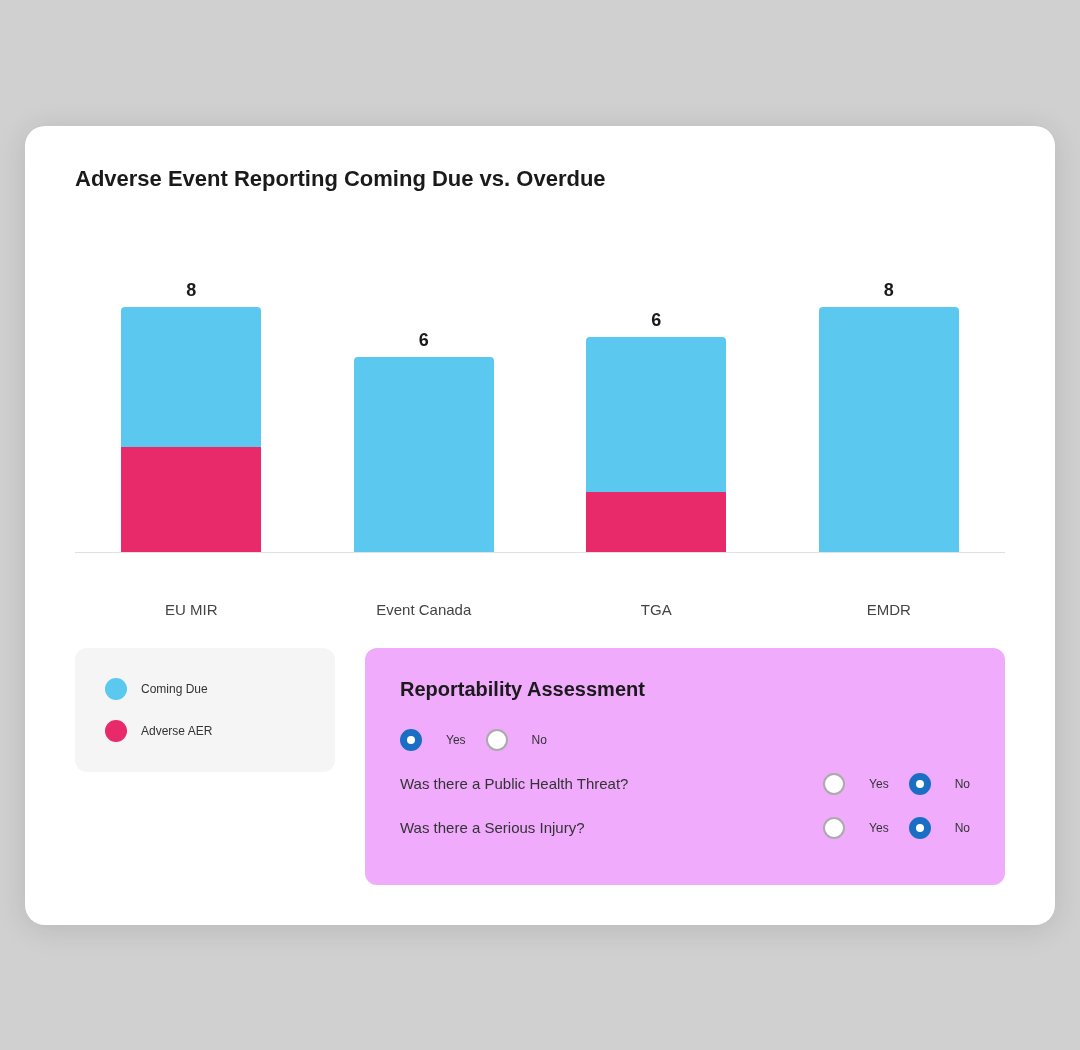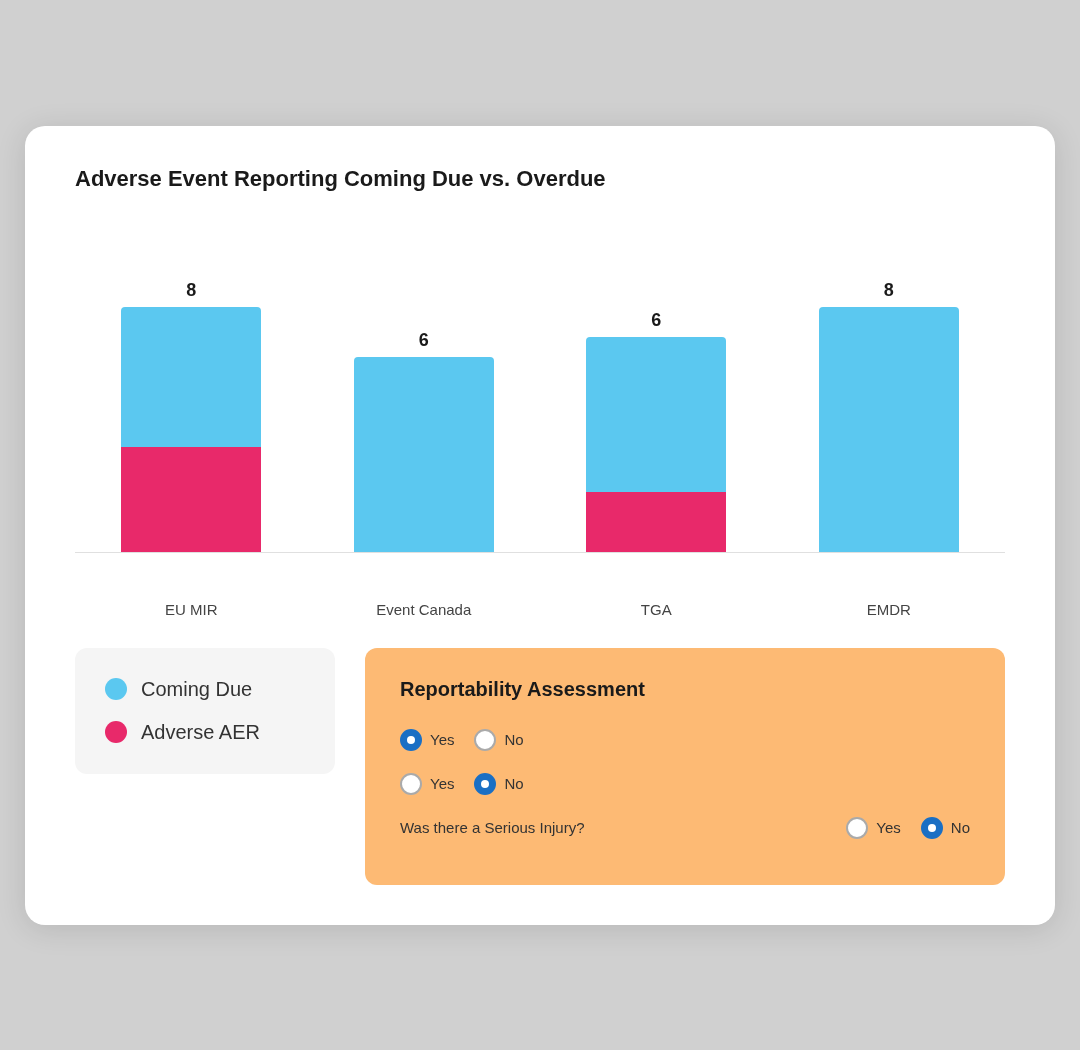--- a/index.html
+++ b/index.html
@@ -91,32 +91,32 @@
       padding: 30px 30px;
       min-width: 260px;
       display: flex;
       flex-direction: column;
       gap: 20px;
     }
     .legend-item {
       display: flex;
       align-items: center;
       gap: 14px;
-      font-size: 20px;
+      font-size: 12px;
       color: #333;
     }
     .legend-dot {
       width: 22px;
       height: 22px;
       border-radius: 50%;
       flex-shrink: 0;
     }
     
     .assessment-box {
-      background: #fdba74;
+      background: #f0abfc;
       border-radius: 12px;
       padding: 30px 35px;
       flex: 1;
     }
     .assessment-title {
       font-size: 20px;
       font-weight: 700;
       color: #1a1a1a;
       margin-bottom: 28px;
     }
@@ -137,22 +137,22 @@
       line-height: 1.4;
     }
     .radio-group {
       display: flex;
       gap: 20px;
       align-items: center;
     }
     .radio-option {
       display: flex;
       align-items: center;
-      gap: 8px;
-      font-size: 15px;
+      gap: 24px;
+      font-size: 12px;
       color: #333;
     }
     .radio-circle {
       width: 22px;
       height: 22px;
       border-radius: 50%;
       border: 2px solid #aaa;
       display: flex;
       align-items: center;
       justify-content: center;
@@ -241,20 +241,21 @@
             <span>Yes</span>
           </div>
           <div class="radio-option">
             <div class="radio-circle"></div>
             <span>No</span>
           </div>
         </div>
       </div>
 
       <div class="question-row">
+        <div class="question-text">Was there a Public Health Threat?</div>
         <div class="radio-group">
           <div class="radio-option">
             <div class="radio-circle"></div>
             <span>Yes</span>
           </div>
           <div class="radio-option">
             <div class="radio-circle selected"></div>
             <span>No</span>
           </div>
         </div>

